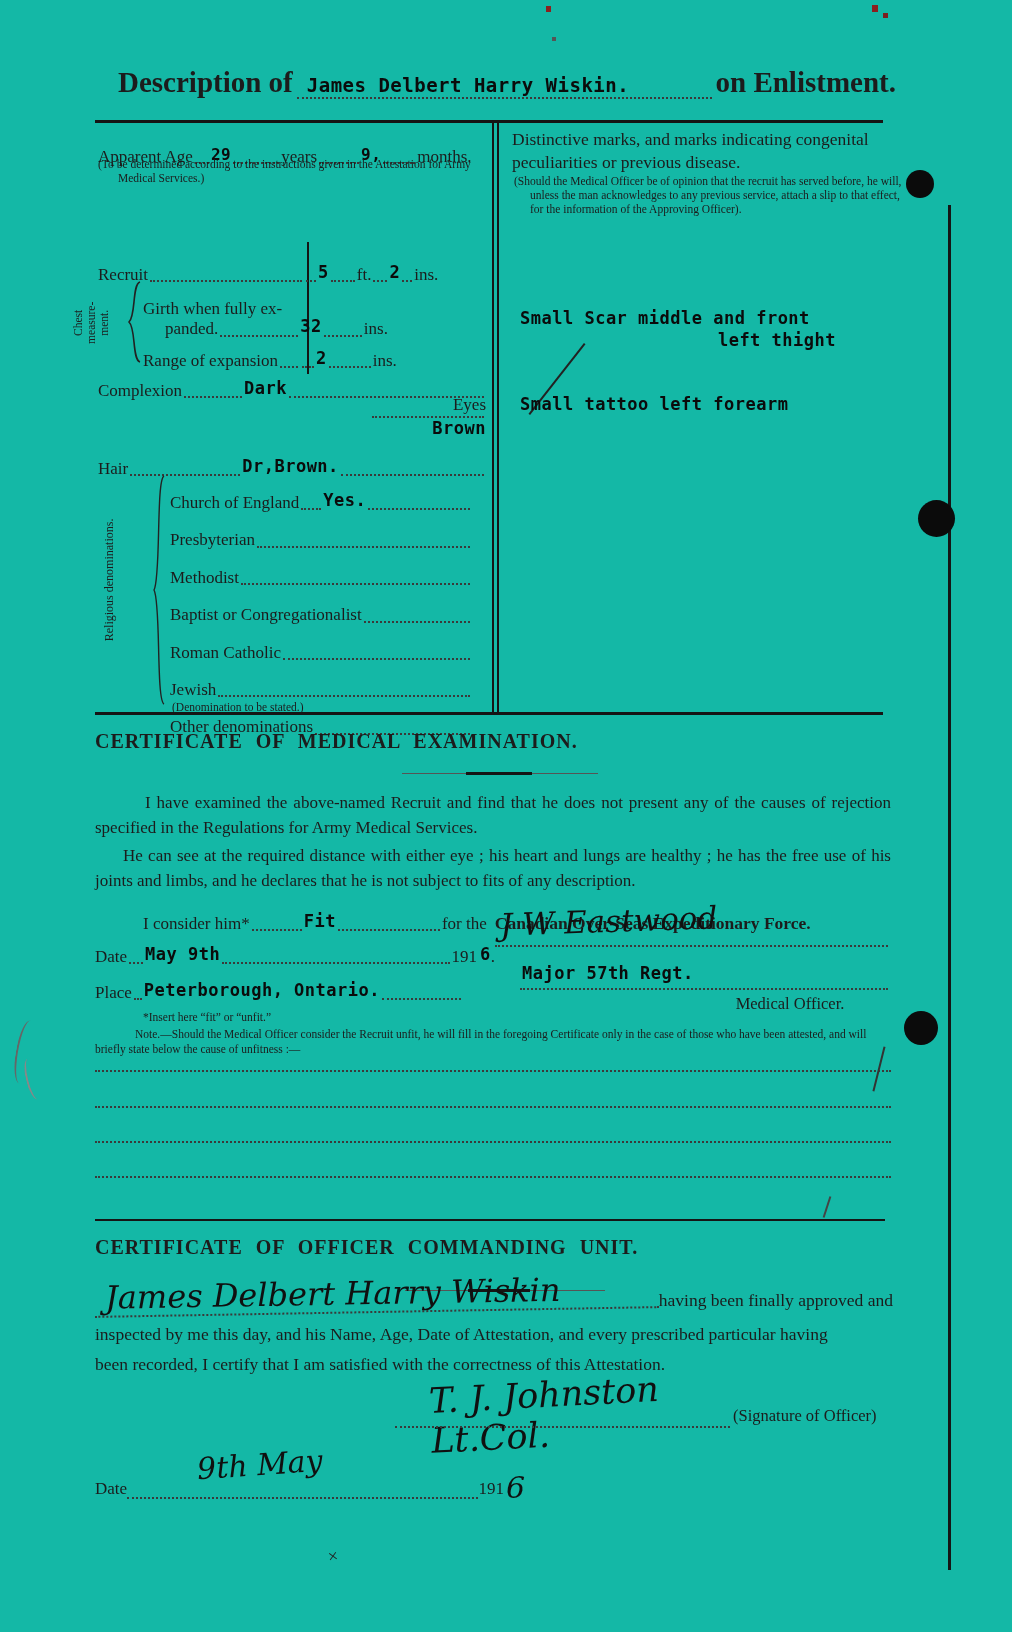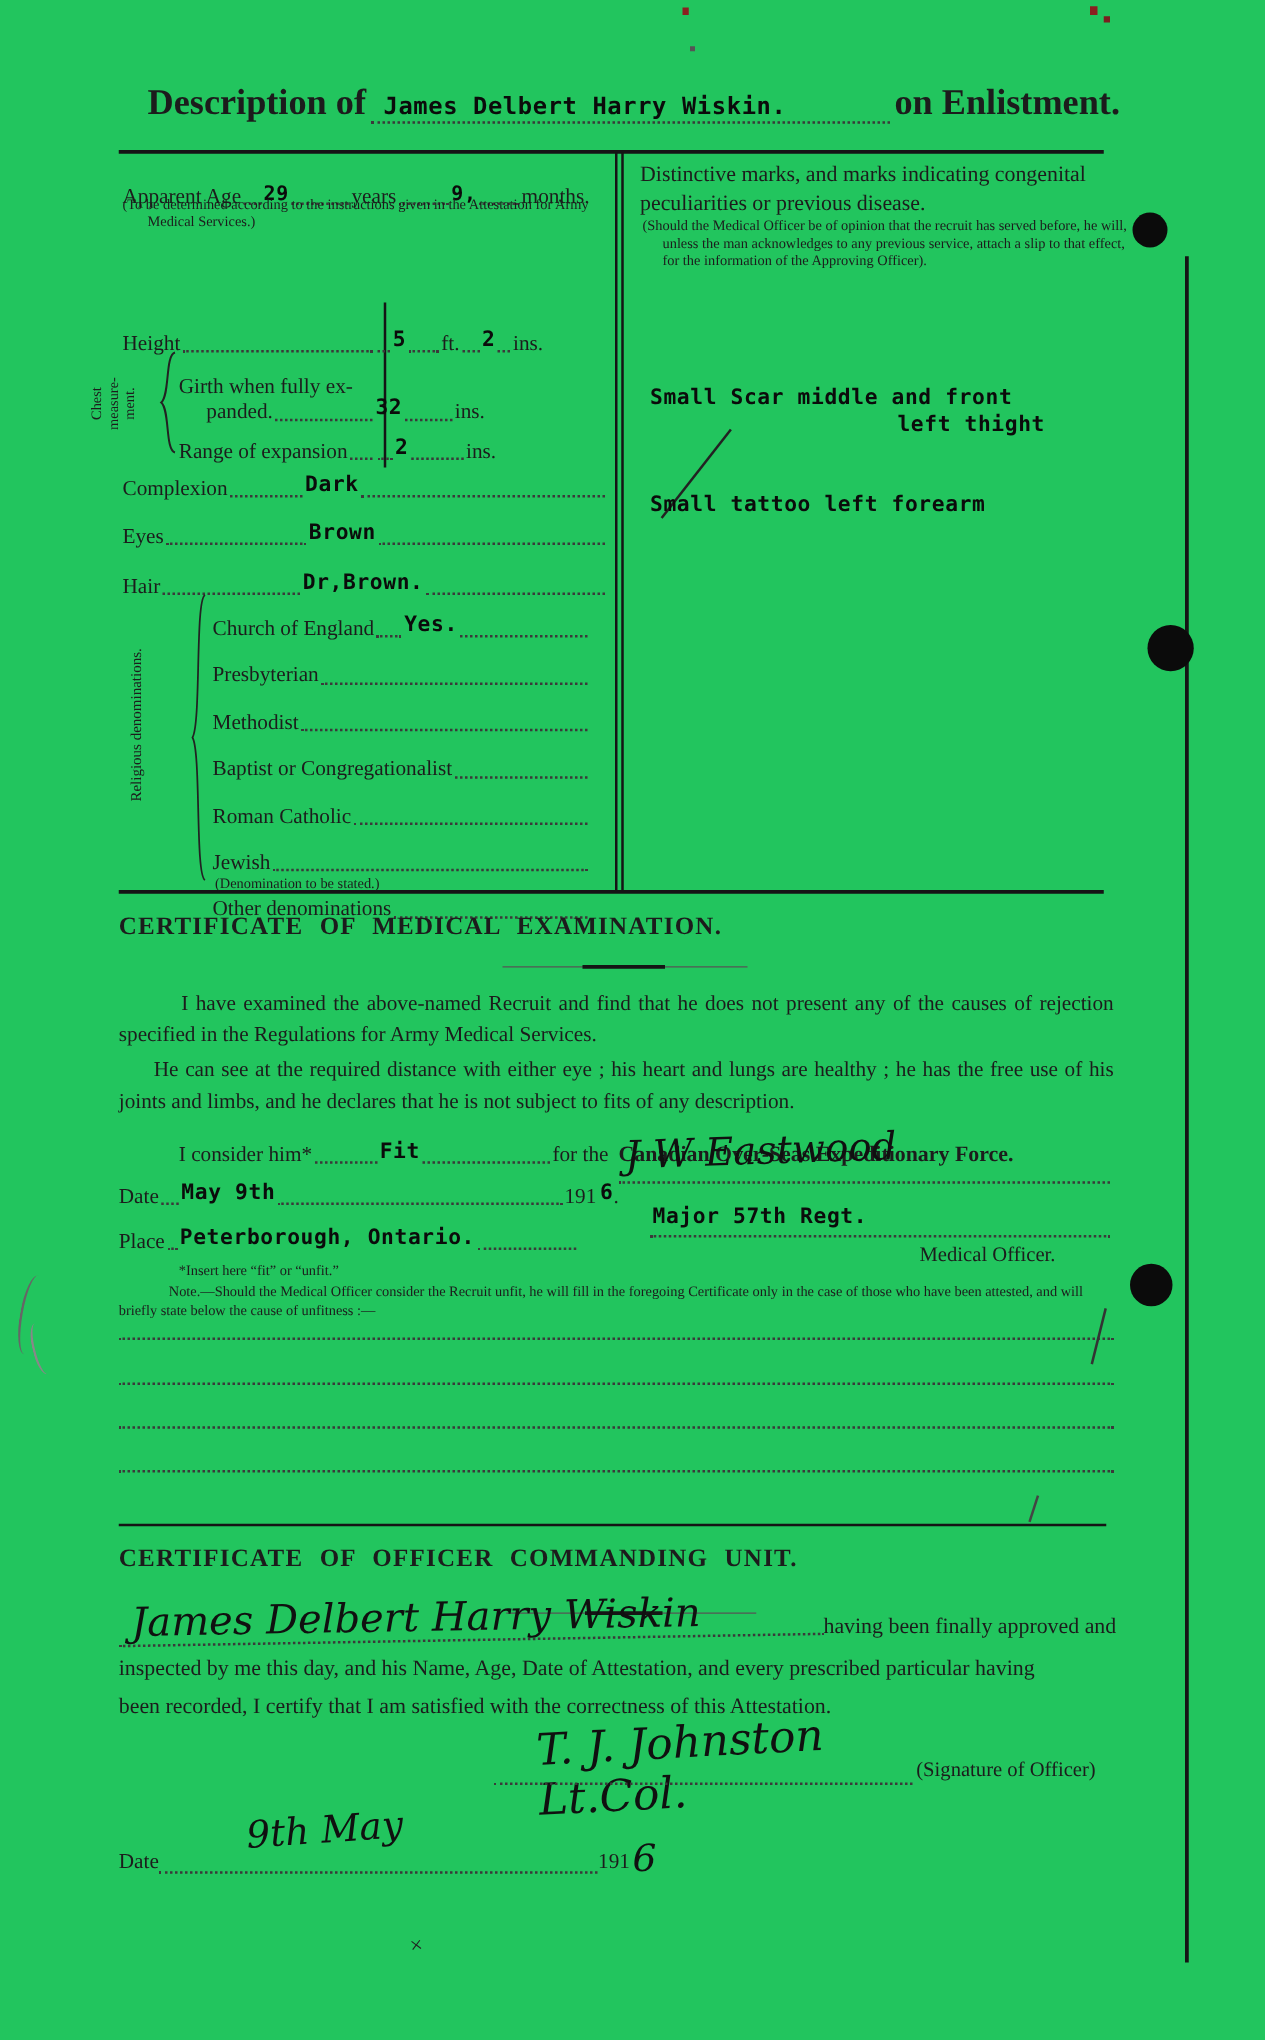--- a/index.html
+++ b/index.html
@@ -1,16 +1,16 @@
 <!DOCTYPE html>
 <html><head>
 <meta charset="utf-8">
 <style>
   html,body{margin:0;padding:0;background:#d9d9d9;}
-  .page{position:relative;width:1012px;height:1632px;background:#22c55e;overflow:hidden;
+  .page{position:relative;width:1012px;height:1632px;background:#14b8a6;overflow:hidden;
         font-family:"Liberation Serif",serif;color:#1c1c1c;}
   .abs{position:absolute;}
   .row{display:flex;align-items:flex-end;}
   .lbl{font-size:17px;line-height:1.2;margin-top:17px;}
   .small{font-size:11.5px;line-height:1.22;}
   .type{font-family:"DejaVu Sans Mono",monospace;font-weight:700;letter-spacing:.5px;color:#0b0b0b;}
   .script{font-family:"DejaVu Serif",serif;font-style:italic;color:#101010;}
   .dots{border-bottom:2px dotted #3a3a3a;margin:0 2px 3px;height:1px;}
   .d-grow{flex:1;}
   .hline{position:absolute;background:#151515;}
@@ -52,21 +52,21 @@
     <span class="dots" style="width:46px;"></span>
     <span>years</span>
     <span class="dots" style="width:40px;"></span>
     <span class="type raise" style="font-size:16px;">9,</span>
     <span class="dots" style="width:32px;"></span>
     <span>months.</span>
   </div>
   <div class="abs small" style="left:98px;top:157px;width:385px;padding-left:20px;text-indent:-20px;">(To be determined according to the instructions given in the Attestation for Army Medical Services.)</div>
 
   <div class="abs row lbl" style="left:98px;top:248px;width:388px;">
-    <span>Height</span>
+    <span>Recruit</span>
     <span class="dots" style="width:152px;"></span>
     <span class="dots" style="width:10px;"></span>
     <span class="type raise">5</span>
     <span class="dots" style="width:24px;"></span>
     <span>ft.</span>
     <span class="dots" style="width:14px;"></span>
     <span class="type raise">2</span>
     <span class="dots" style="width:10px;"></span>
     <span>ins.</span>
   </div>
@@ -93,21 +93,21 @@
     <span class="dots" style="width:42px;"></span>
     <span>ins.</span>
   </div>
 
   <div class="abs row lbl" style="left:98px;top:364px;width:388px;">
     <span>Complexion</span>
     <span class="dots" style="width:58px;"></span>
     <span class="type raise">Dark</span>
     <span class="dots d-grow"></span>
   </div>
-  <div class="abs row lbl" style="left:98px;top:402px;width:388px;">
+  <div class="abs row lbl" style="left:98px;top:378px;width:388px;flex-direction:column;">
     <span>Eyes</span>
     <span class="dots" style="width:112px;"></span>
     <span class="type raise">Brown</span>
     <span class="dots d-grow"></span>
   </div>
   <div class="abs row lbl" style="left:98px;top:442px;width:388px;">
     <span>Hair</span>
     <span class="dots" style="width:110px;"></span>
     <span class="type raise">Dr,Brown.</span>
     <span class="dots d-grow"></span>

